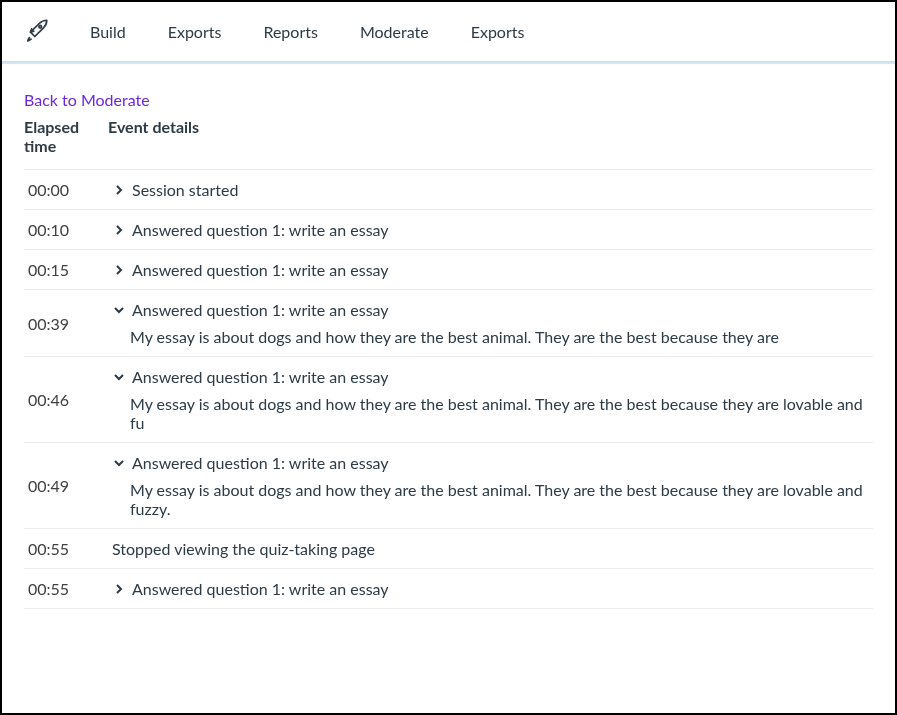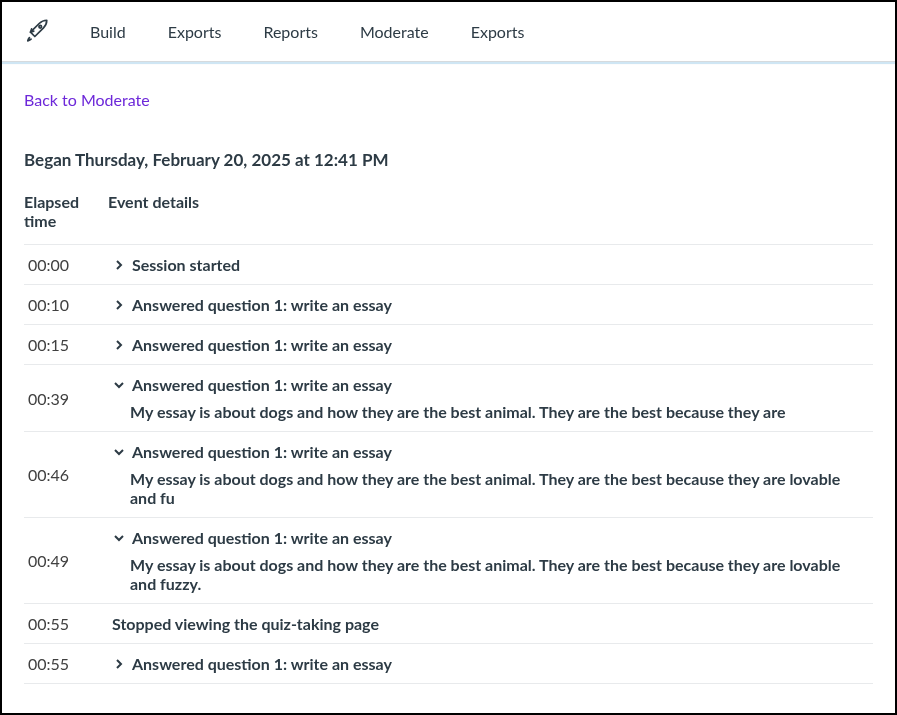--- a/index.html
+++ b/index.html
@@ -78,21 +78,20 @@
     td.time-top { vertical-align: middle; }
     .event-row {
       display: flex;
       align-items: flex-start;
       gap: 6px;
     }
     .event-stack {
       display: flex;
       flex-direction: column;
       gap: 8px;
-      font-weight: bold;
     }
     .event-detail {
       margin-left: 18px;
       color: #2d3b45;
     }
     .chev {
       display: inline-flex;
       width: 14px;
       height: 14px;
       align-items: center;
@@ -121,21 +120,20 @@
       <span class="nav-item">Build</span>
       <span class="nav-item">Exports</span>
       <span class="nav-item">Reports</span>
       <span class="nav-item">Moderate</span>
       <span class="nav-item">Exports</span>
     </div>
 </div>
 
 <div class="content">
   <a class="back-link">Back to Moderate</a>
-  <div class="began">Began Thursday, February 20, 2025 at 12:41 PM</div>
 
   <table>
     <thead>
       <tr>
         <th class="col-time">Elapsed time</th>
         <th>Event details</th>
       </tr>
     </thead>
     <tbody id="event-body">
         <tr>

